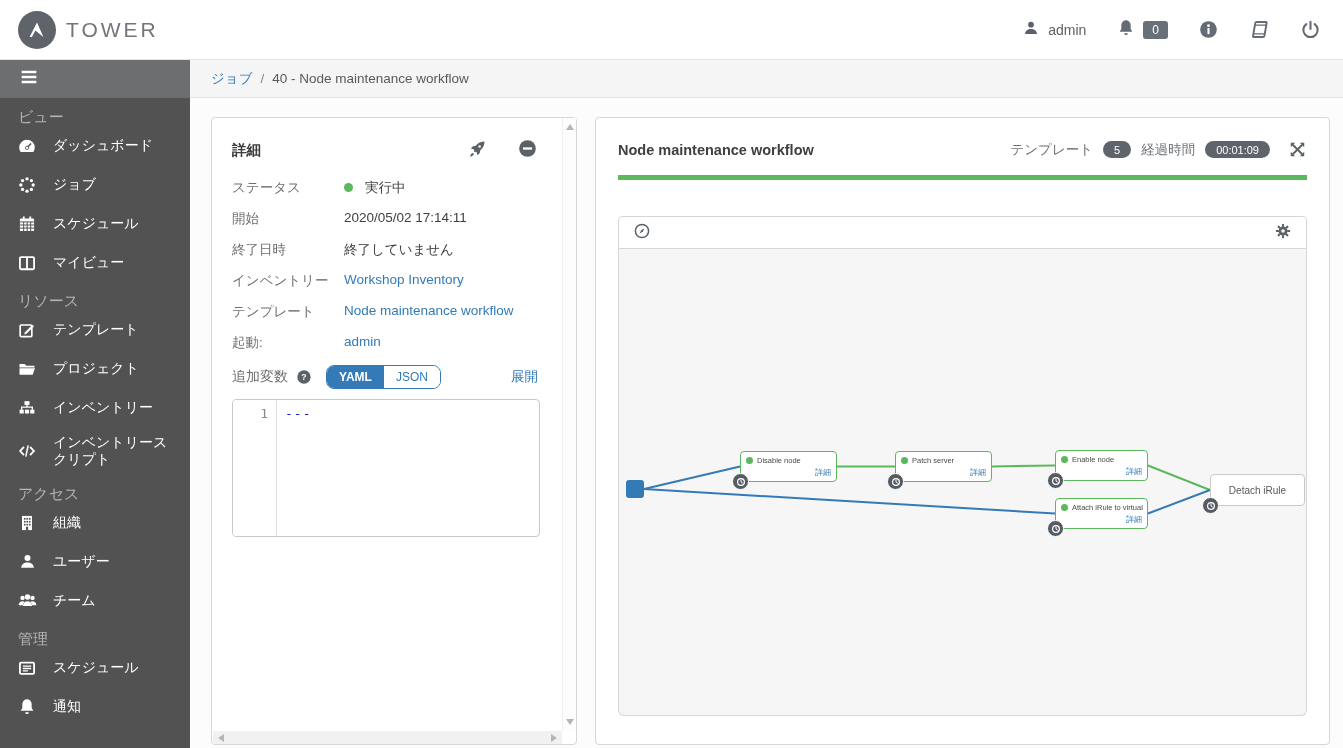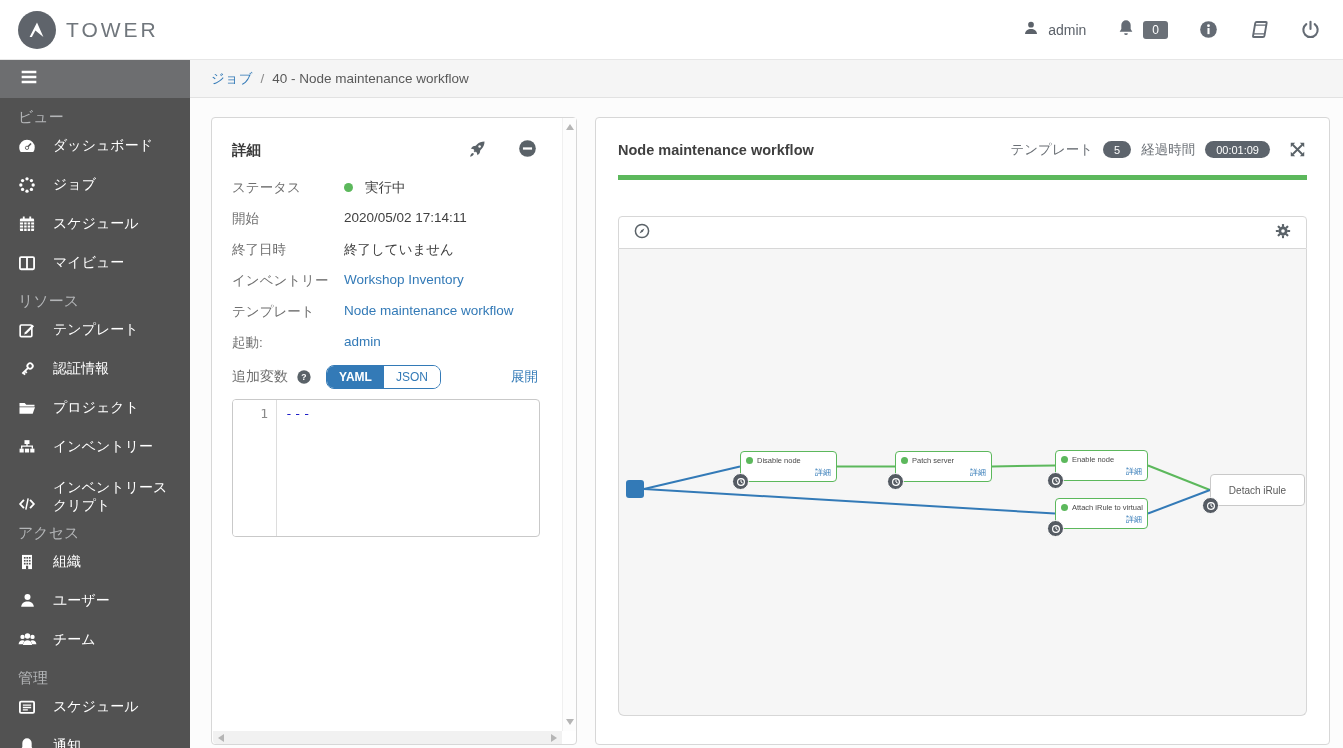--- a/index.html
+++ b/index.html
@@ -21,21 +21,21 @@
     padding:3px 9px; border-radius:3px; }
   .top-icon { display:flex; align-items:center; cursor:pointer; }
 
   
   .sidebar { position:absolute; left:0; top:60px; width:190px; height:688px;
     background:#525252; overflow:hidden; z-index:4; }
   .side-strip { height:38px; background:#6d6e70; display:flex; align-items:center; padding-left:18px; }
   .side-section-label { padding:10px 18px 4px; font-size:15px; color:#b3b5b7; height:28px; }
   .side-item { height:39px; display:flex; align-items:center; padding:0 16px; gap:15px;
     color:#fff; font-size:14px; cursor:pointer; }
-  .side-item.tall { height:48px;align-items:flex-end; }
+  .side-item.tall { height:48px; }
   .side-item .ico { width:22px; display:flex; justify-content:center; color:#fff; flex:0 0 22px; }
   .side-item .lbl { line-height:1.25; }
 
   
   .crumbbar { position:absolute; left:190px; top:60px; width:1153px; height:38px; background:#f5f5f5;
     border-bottom:1px solid #e2e2e2; display:flex; align-items:center; padding-left:21px;
     font-size:13.5px; z-index:4; }
   .crumb-link { color:#337ab7; cursor:pointer; }
   .crumb-sep { color:#8a8a8a; margin:0 8px; }
   .crumb-cur { color:#595959; }
@@ -225,31 +225,20 @@
       <span class="ico">
           <svg width="20" height="20" viewBox="0 0 24 24">
             <rect x="3.8" y="6" width="14" height="14" rx="1.4" fill="none" stroke="currentColor" stroke-width="2"></rect>
             <path d="M9.5 14.6l9-9 2 2-9 9-2.9.9z" fill="currentColor"></path>
           </svg>
         </span>
       <span class="lbl">テンプレート</span>
     </div>
     <div class="side-item">
       <span class="ico">
-          <svg width="20" height="20" viewBox="0 0 24 24">
-            <g transform="rotate(45 12 12)" stroke="currentColor" fill="none" stroke-width="2.2">
-              <circle cx="12" cy="6.8" r="3.2"></circle>
-              <path d="M12 10v10M12 15.5h3.2M12 18.4h3.2"></path>
-            </g>
-          </svg>
-        </span>
-      <span class="lbl">認証情報</span>
-    </div>
-    <div class="side-item">
-      <span class="ico">
           <svg width="20" height="20" viewBox="0 0 24 24" fill="currentColor">
             <path d="M3 6h6.2l2 2H21v2.2H3z"></path>
             <path d="M3 11h18.6L18.8 19H3z"></path>
           </svg>
         </span>
       <span class="lbl">プロジェクト</span>
     </div>
     <div class="side-item">
       <span class="ico">
           <svg width="20" height="20" viewBox="0 0 24 24">

